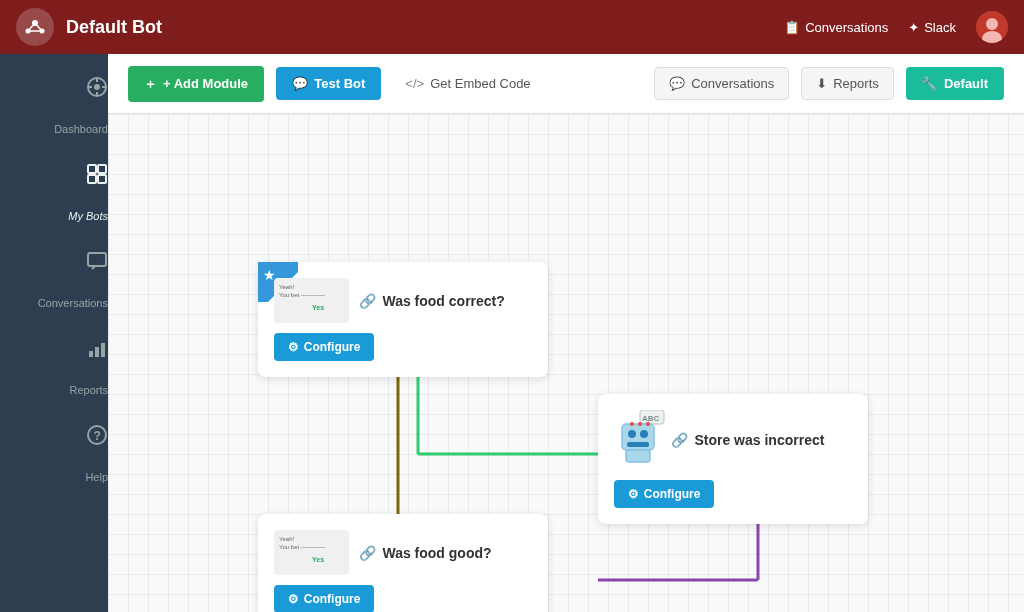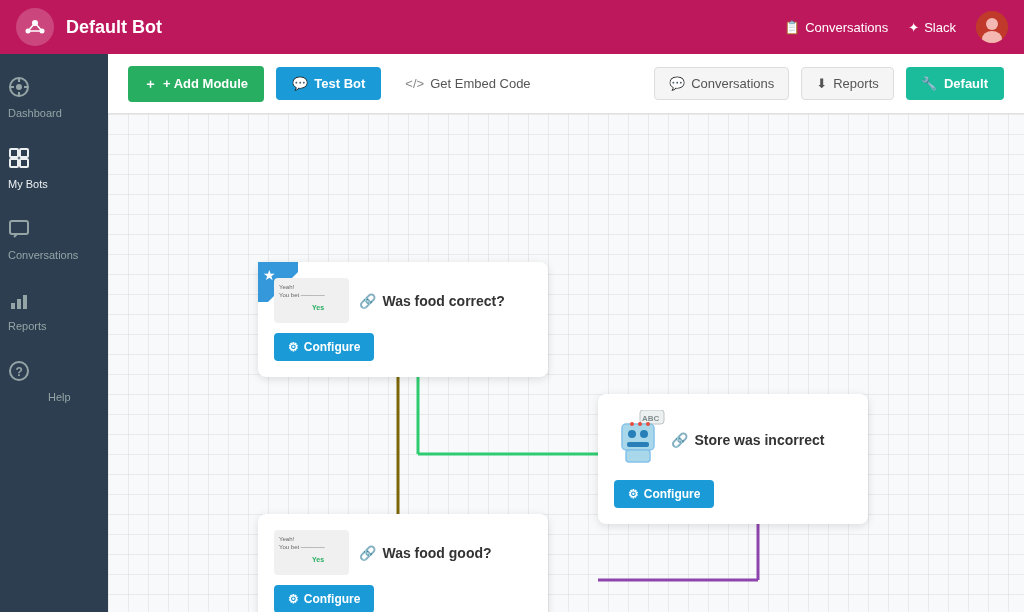--- a/index.html
+++ b/index.html
@@ -1,20 +1,20 @@
 <!DOCTYPE html>
 <html><head>
   <meta charset="utf-8">
   <style>
     * { box-sizing: border-box; margin: 0; padding: 0; }
     body { font-family: -apple-system, BlinkMacSystemFont, 'Segoe UI', sans-serif; width: 1024px; height: 612px; overflow: hidden; display: flex; flex-direction: column; }
 
     
     .topbar {
-      background: #be185d;
+      background: #7f1d1d;
       height: 54px;
       display: flex;
       align-items: center;
       padding: 0 16px;
       flex-shrink: 0;
     }
     .topbar-logo {
       width: 38px; height: 38px;
       background: rgba(255,255,255,0.2);
       border-radius: 50%;
@@ -37,26 +37,26 @@
       display: flex;
       flex-direction: column;
       align-items: center;
       padding-top: 8px;
       flex-shrink: 0;
     }
     .sidebar-item {
       width: 100%;
       display: flex;
       flex-direction: column;
-      align-items: flex-start;
-      padding: 14px 8px;
+      align-items: flex-end;
+      padding: 14px 0;
       cursor: pointer;
       color: #95a5a6;
       font-size: 12px;
-      gap: 4px;
+      gap: 20px;
       transition: background 0.2s;
     }
     .sidebar-item.active { color: #ecf0f1; }
     .sidebar-icon { font-size: 20px; }
 
     
     .content { flex: 1; display: flex; flex-direction: column; overflow: hidden; }
 
     
     .toolbar {
@@ -266,21 +266,21 @@
     </div>
     <div class="sidebar-item active">
       <div class="sidebar-icon">
         <svg width="22" height="22" viewBox="0 0 22 22" fill="none">
           <rect x="2" y="2" width="8" height="8" rx="1" stroke="#ecf0f1" stroke-width="2"></rect>
           <rect x="12" y="2" width="8" height="8" rx="1" stroke="#ecf0f1" stroke-width="2"></rect>
           <rect x="2" y="12" width="8" height="8" rx="1" stroke="#ecf0f1" stroke-width="2"></rect>
           <rect x="12" y="12" width="8" height="8" rx="1" stroke="#ecf0f1" stroke-width="2"></rect>
         </svg>
       </div>
-      <span style="color:#ecf0f1;font-size:11px;">My Bots</span>
+      <span style="color:#ecf0f1;font-size:11px;font-style:italic;">My Bots</span>
     </div>
     <div class="sidebar-item">
       <div class="sidebar-icon">
         <svg width="22" height="22" viewBox="0 0 22 22" fill="none">
           <rect x="2" y="3" width="18" height="13" rx="2" stroke="#95a5a6" stroke-width="2"></rect>
           <path d="M6 19l3-3h7" stroke="#95a5a6" stroke-width="2"></path>
         </svg>
       </div>
       <span style="color:#95a5a6;font-size:11px;">Conversations</span>
     </div>

